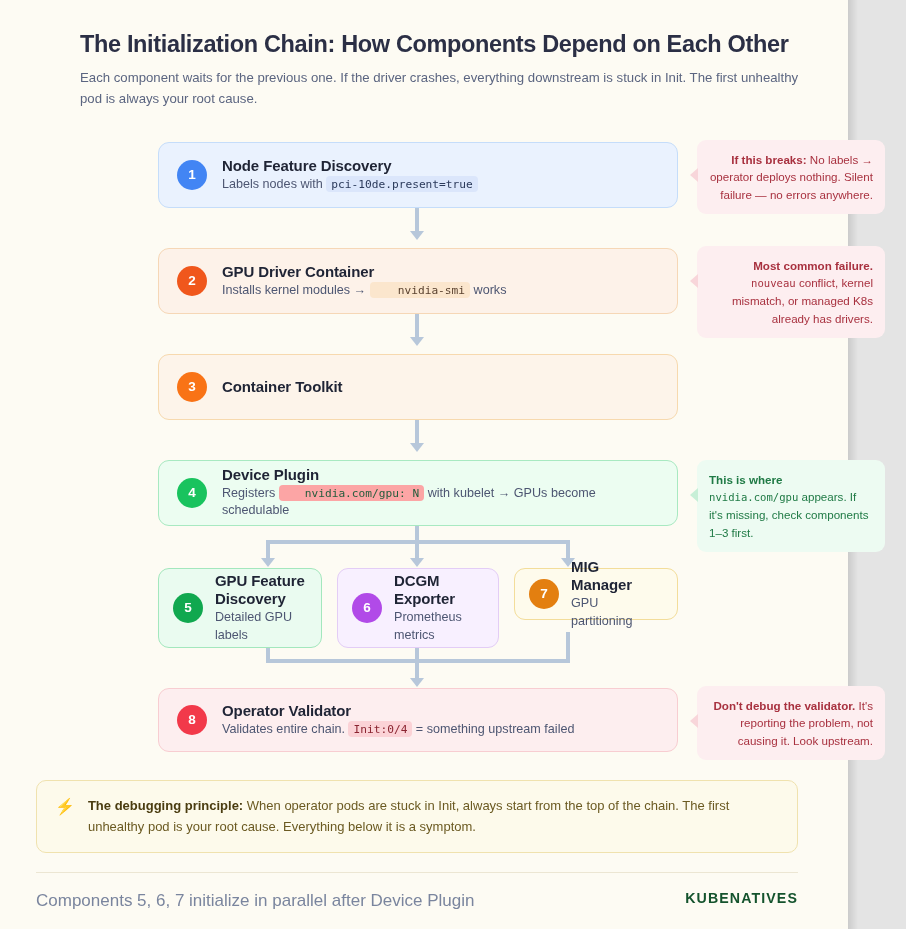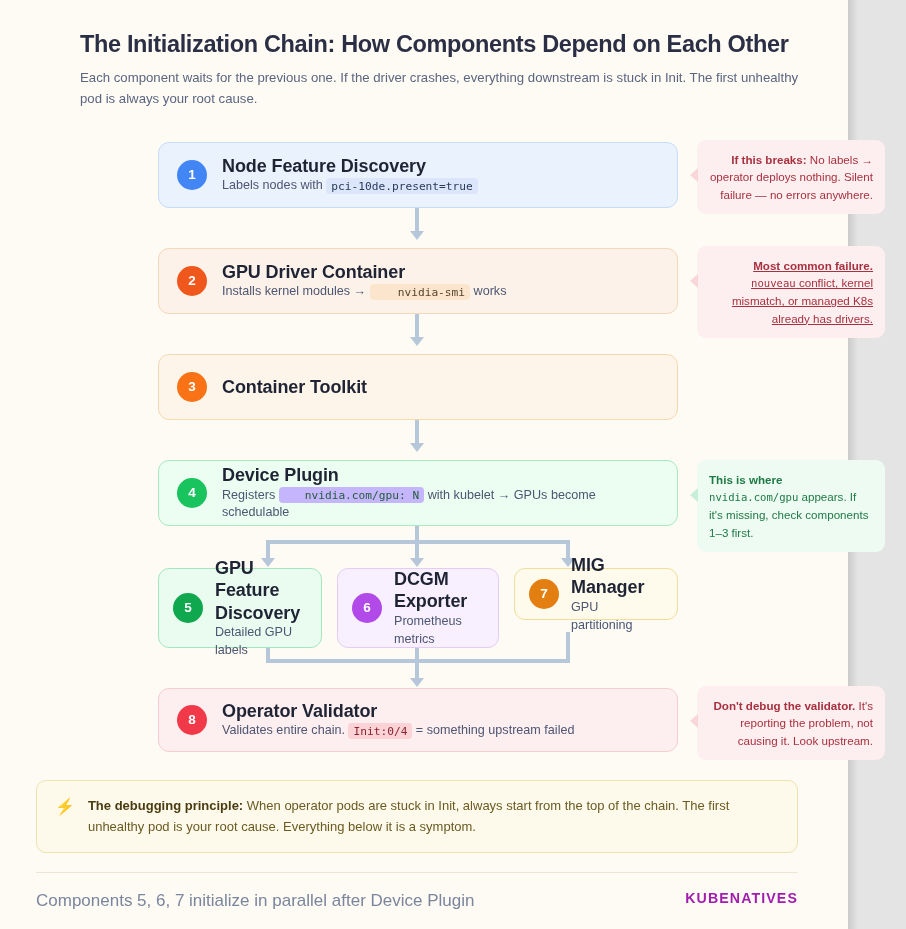--- a/index.html
+++ b/index.html
@@ -54,21 +54,21 @@
     flex: 0 0 auto;
     width: 30px; height: 30px;
     border-radius: 50%;
     color: #fff;
     font-size: 13.5px; font-weight: bold;
     display: flex; align-items: center; justify-content: center;
     line-height: 1;
   }
   .card-body { margin-left: 15px; }
   .card-title {
-    font-size: 18px; font-weight: bold; color: #1f2435;
+    font-size: 15px; font-weight: bold; color: #1f2435;
     line-height: 1.25; letter-spacing: -0.1px;
   }
   .card-desc {
     font-size: 12.6px; color: #4d5672; line-height: 1.4;
   }
   code.chip {
     font-family: "DejaVu Sans Mono", monospace;
     font-size: 11.2px;
     padding: 1.5px 5px;
     border-radius: 4px;
@@ -81,21 +81,21 @@
   .b-blue   { background: #4285f4; }
 
   .c-orange1 { background: #fdf2e9; border-color: #f6d7b6; }
   .c-orange1 .chip { background: #fbe6cd; color: #5b4330; padding-left: 28px; }
   .b-orange1 { background: #f0571c; }
 
   .c-orange2 { background: #fdf4ea; border-color: #f7d9ae; }
   .b-orange2 { background: #f97316; }
 
   .c-green   { background: #ecfdf1; border-color: #a8e9c1; }
-  .c-green   .chip { background: #c4b5fd; color: #255c3c; padding-left: 26px; }
+  .c-green   .chip { background: #fca5a5; color: #255c3c; padding-left: 26px; }
   .b-green   { background: #19c35e; }
 
   .c-green2  { background: #eafbf0; border-color: #a3e7bd; }
   .b-green2  { background: #10a84f; }
 
   .c-purple  { background: #f8f0ff; border-color: #e3cdf6; }
   .b-purple  { background: #b14ae8; }
 
   .c-amber   { background: #fefbec; border-color: #f3dd9a; }
   .b-amber   { background: #e37f10; }
@@ -163,21 +163,21 @@
   .rule {
     position: absolute; left: 36px; top: 872px;
     width: 762px; height: 1px; background: #ece6d3;
   }
   .foot-note {
     position: absolute; left: 36px; top: 891px;
     font-size: 17px; color: #7a859e;
   }
   .brand {
     position: absolute; right: 108px; top: 890px;
-    font-size: 14.2px; font-weight: bold; color: #a21caf;
+    font-size: 14.2px; font-weight: bold; color: #14532d;
     letter-spacing: 1.1px;
   }
 </style>
 </head>
 <body>
 
 <div id="page">
   <div class="paper"></div>
   <div class="paper-shadow"></div>
 
@@ -275,21 +275,21 @@
       <div class="card-title">Operator Validator</div>
       <div class="card-desc"><span>Validates entire chain. </span><code class="chip">Init:0/4</code><span> = something upstream failed</span></div>
     </div>
   </div>
 
   <div class="callout co-red" style="left:697px; top:140px;">
     <div class="nub"></div>
     <b>If this breaks:</b><span> No labels → operator deploys nothing. Silent failure — no errors anywhere.</span>
   </div>
 
-  <div class="callout co-red" style="left:697px; top:246px;text-decoration:underline;">
+  <div class="callout co-red" style="left:697px; top:246px;">
     <div class="nub"></div>
     <b>Most common failure.</b><span> </span><code>nouveau</code><span> conflict, kernel mismatch, or managed K8s already has drivers.</span>
   </div>
 
   <div class="callout co-green" style="left:697px; top:460px;">
     <div class="nub"></div>
     <b>This is where</b><span> </span><code>nvidia.com/gpu</code><span> appears. If it's missing, check components 1–3 first.</span>
   </div>
 
   <div class="callout co-red" style="left:697px; top:686px;">

